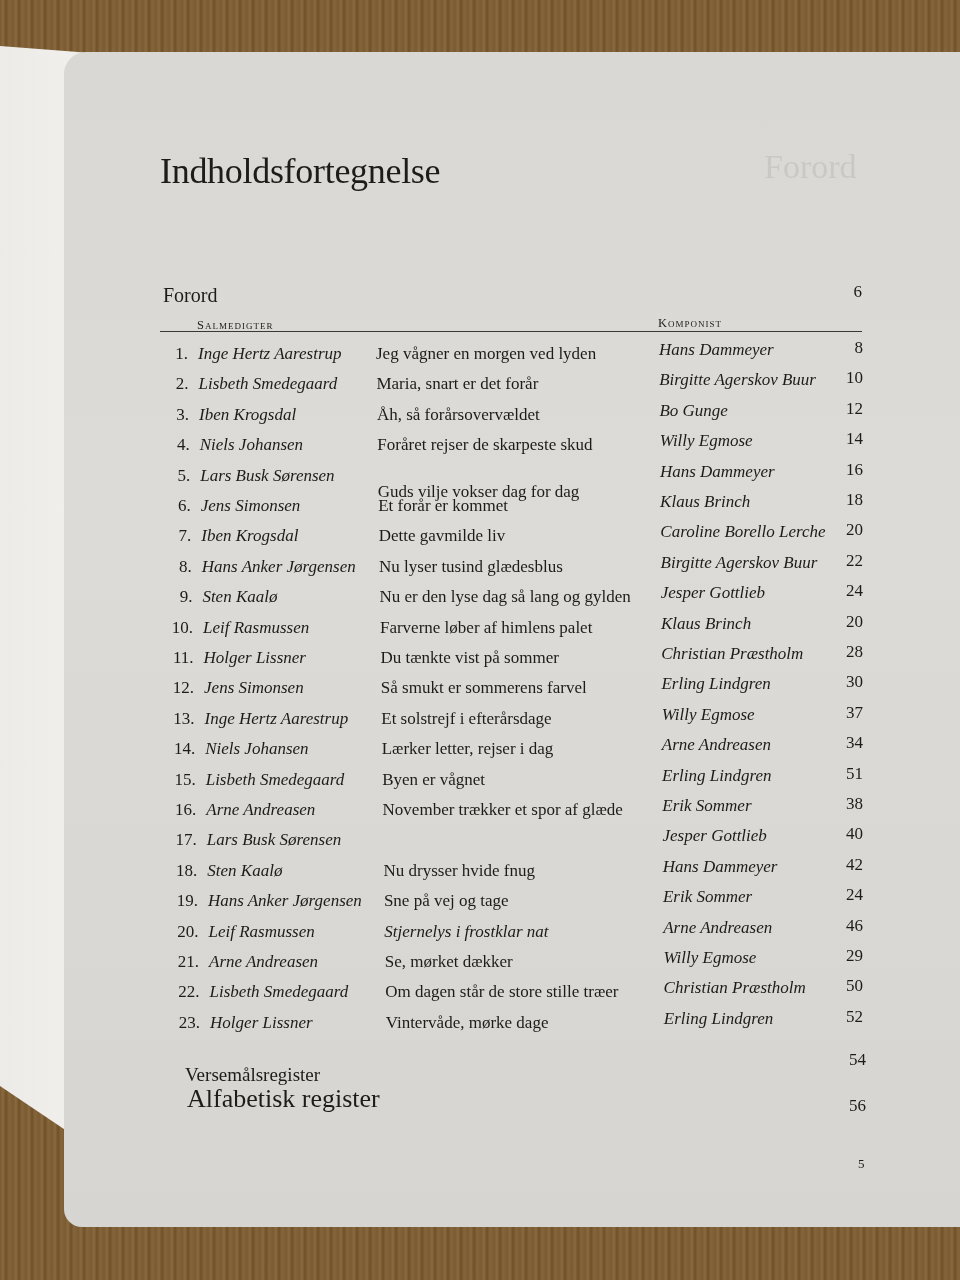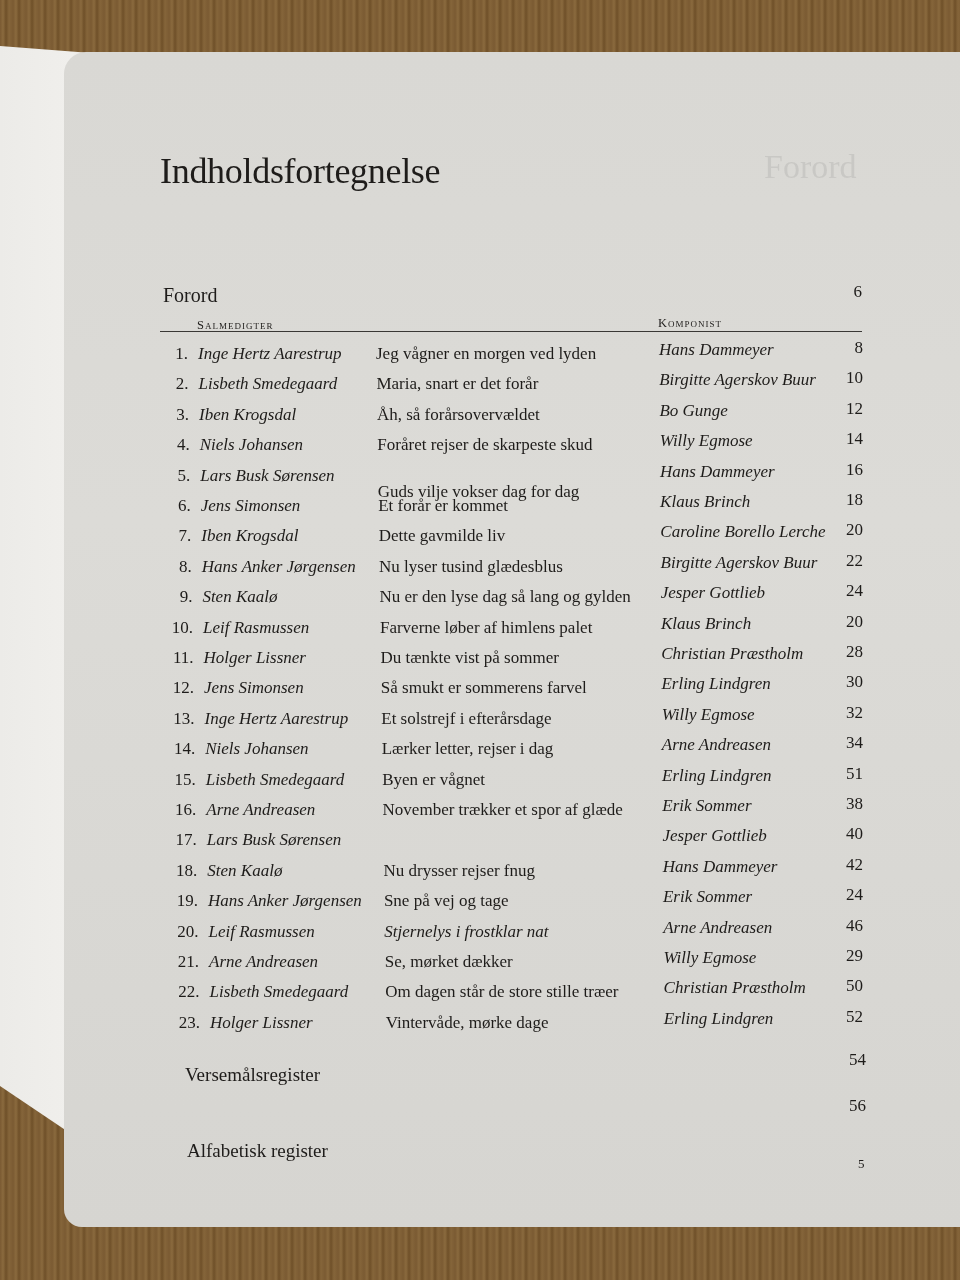--- a/index.html
+++ b/index.html
@@ -157,21 +157,21 @@
           <span class="poet" style="left:140.05px;">Jens Simonsen</span>
           <span class="hymn" style="left:316.84px;">Så smukt er sommerens farvel</span>
           <span class="comp" style="left:597.42px; top:-4px;">Erling Lindgren</span>
           <span class="page" style="left:759px; top:-6px;">30</span>
         </div>
         <div class="row" style="top: 656.8px;">
           <span class="num" style="left:96.6px;">13.</span>
           <span class="poet" style="left:140.6px;">Inge Hertz Aarestrup</span>
           <span class="hymn" style="left:317.28px;">Et solstrejf i efterårsdage</span>
           <span class="comp" style="left:597.64px; top:-4px;">Willy Egmose</span>
-          <span class="page" style="left:759px; top:-6px;">32</span>
+          <span class="page" style="left:759px; top:-6px;">37</span>
         </div>
         <div class="row" style="top: 687.2px;">
           <span class="num" style="left:97.15px;">14.</span>
           <span class="poet" style="left:141.15px;">Niels Johansen</span>
           <span class="hymn" style="left:317.72px;">Lærker letter, rejser i dag</span>
           <span class="comp" style="left:597.86px; top:-4px;">Arne Andreasen</span>
           <span class="page" style="left:759px; top:-6px;">34</span>
         </div>
         <div class="row" style="top: 717.6px;">
           <span class="num" style="left:97.7px;">15.</span>
@@ -189,21 +189,21 @@
         </div>
         <div class="row" style="top: 778.4px;">
           <span class="num" style="left:98.8px;">17.</span>
           <span class="poet" style="left:142.8px;">Lars Busk Sørensen</span>
           <span class="comp" style="left:598.52px; top:-4px;">Jesper Gottlieb</span>
           <span class="page" style="left:759px; top:-6px;">40</span>
         </div>
         <div class="row" style="top: 808.8px;">
           <span class="num" style="left:99.35px;">18.</span>
           <span class="poet" style="left:143.35px;">Sten Kaalø</span>
-          <span class="hymn" style="left:319.48px;">Nu drysser rejser fnug</span>
+          <span class="hymn" style="left:319.48px;">Nu drysser hvide fnug</span>
           <span class="comp" style="left:598.74px; top:-4px;">Hans Dammeyer</span>
           <span class="page" style="left:759px; top:-6px;">42</span>
         </div>
         <div class="row" style="top: 839.2px;">
           <span class="num" style="left:99.9px;">19.</span>
           <span class="poet" style="left:143.9px;">Hans Anker Jørgensen</span>
           <span class="hymn" style="left:319.92px;">Sne på vej og tage</span>
           <span class="comp" style="left:598.96px; top:-4px;">Erik Sommer</span>
           <span class="page" style="left:759px; top:-6px;">24</span>
         </div>
@@ -232,18 +232,18 @@
           <span class="num" style="left:102.1px;">23.</span>
           <span class="poet" style="left:146.1px;">Holger Lissner</span>
           <span class="hymn" style="left:321.68px;">Vintervåde, mørke dage</span>
           <span class="comp" style="left:599.84px; top:-4px;">Erling Lindgren</span>
           <span class="page" style="left:759px; top:-6px;">52</span>
         </div>
       </div>
 
     <div class="section" style="left:121px; top:1012px; font-size:19px;">Versemålsregister</div>
     <div class="pg" style="left:762px; top:998px;">54</div>
-    <div class="section" style="left:123px; top:1088px; font-size:19px;">Alfabetisk register</div>
+    <div class="section" style="left:123px; top:1032px; font-size:26px;">Alfabetisk register</div>
     <div class="pg" style="left:762px; top:1044px;">56</div>
 
     <div class="folio">5</div>
   </div>
 </div>
 
 </body></html>

